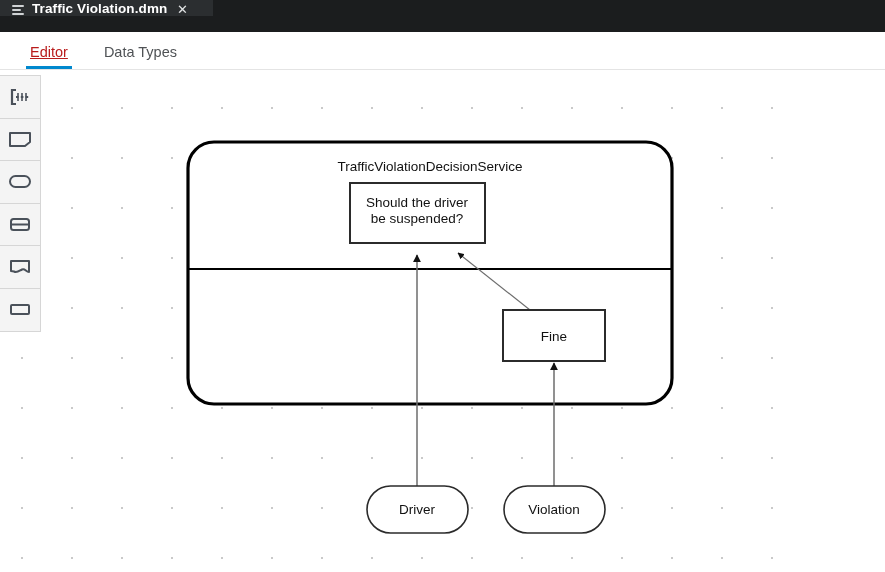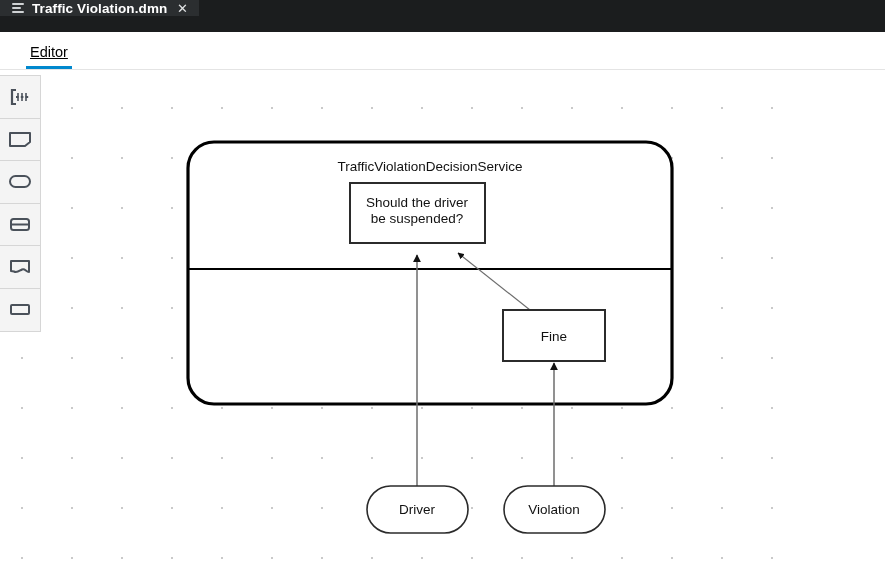--- a/index.html
+++ b/index.html
@@ -21,23 +21,23 @@
     position: absolute;
     top: 0; left: 0;
     width: 885px;
     height: 32px;
     background: #1b1d1e;
     display: flex;
     align-items: stretch;
   }
   .file-tab {
     display: flex;
-    align-items: center;
+    align-items: flex-end;
     height: 16px;
-    padding: 0 10px 0 12px;
+    padding: 0 24px 0 12px;
     background: #2b2e30;
     gap: 8px;
   }
   .hamburger {
     display: inline-flex;
     flex-direction: column;
     justify-content: center;
     gap: 2px;
     width: 12px;
     height: 12px;
@@ -82,21 +82,21 @@
   }
   .nav-tab {
     position: relative;
     font-size: 14.5px;
     color: #4f5255;
     padding: 0 18px 9px 18px;
     cursor: pointer;
     white-space: nowrap;
   }
   .nav-tab.active {
-    color: #000000;
+    color: #b91c1c;
     text-decoration: underline;
   }
   .nav-tab.active::after {
     content: "";
     position: absolute;
     left: 14px; right: 14px;
     bottom: 0;
     height: 3px;
     background: #0088ce;
   }
@@ -164,20 +164,21 @@
           <i></i>
           <i></i>
       </span>
       <span class="file-tab-label">Traffic Violation.dmn</span>
       <span class="tab-close">✕</span>
     </div>
   </div>
 
   <div class="navbar">
     <div class="nav-tab active">Editor</div>
+    <div class="nav-tab">Data Types</div>
   </div>
 
   <div class="canvas">
 
     <div class="palette">
 
       <div class="palette-item">
         <span>
           <svg width="22" height="18" viewBox="0 0 22 18">
             <path d="M7 2 H3 V16 H7" fill="none" stroke="#4a515a" stroke-width="2.2"></path>

